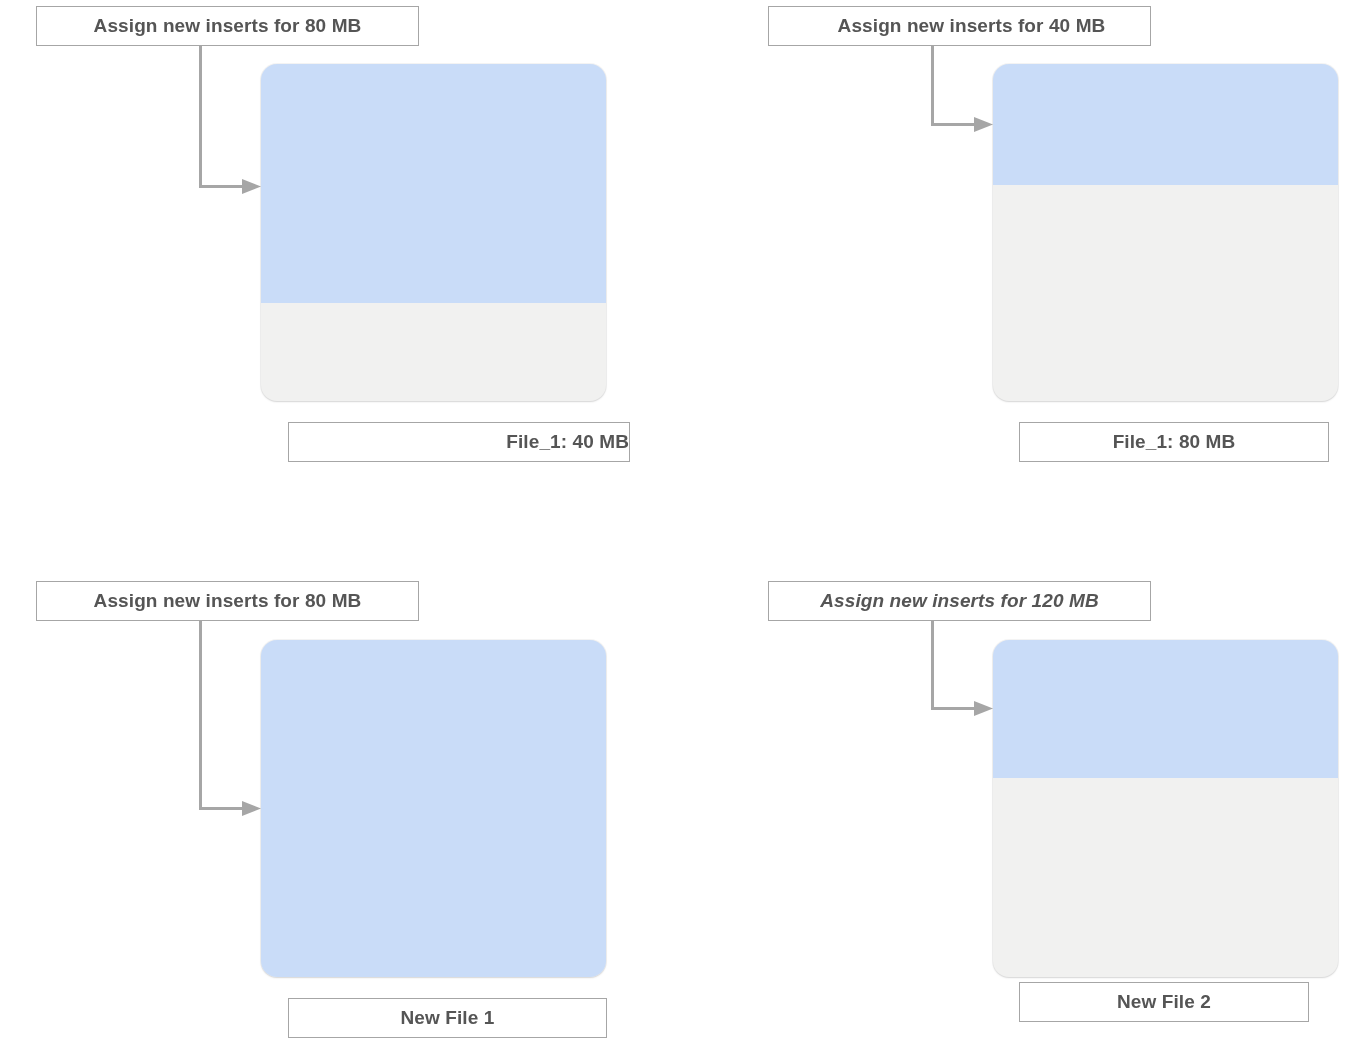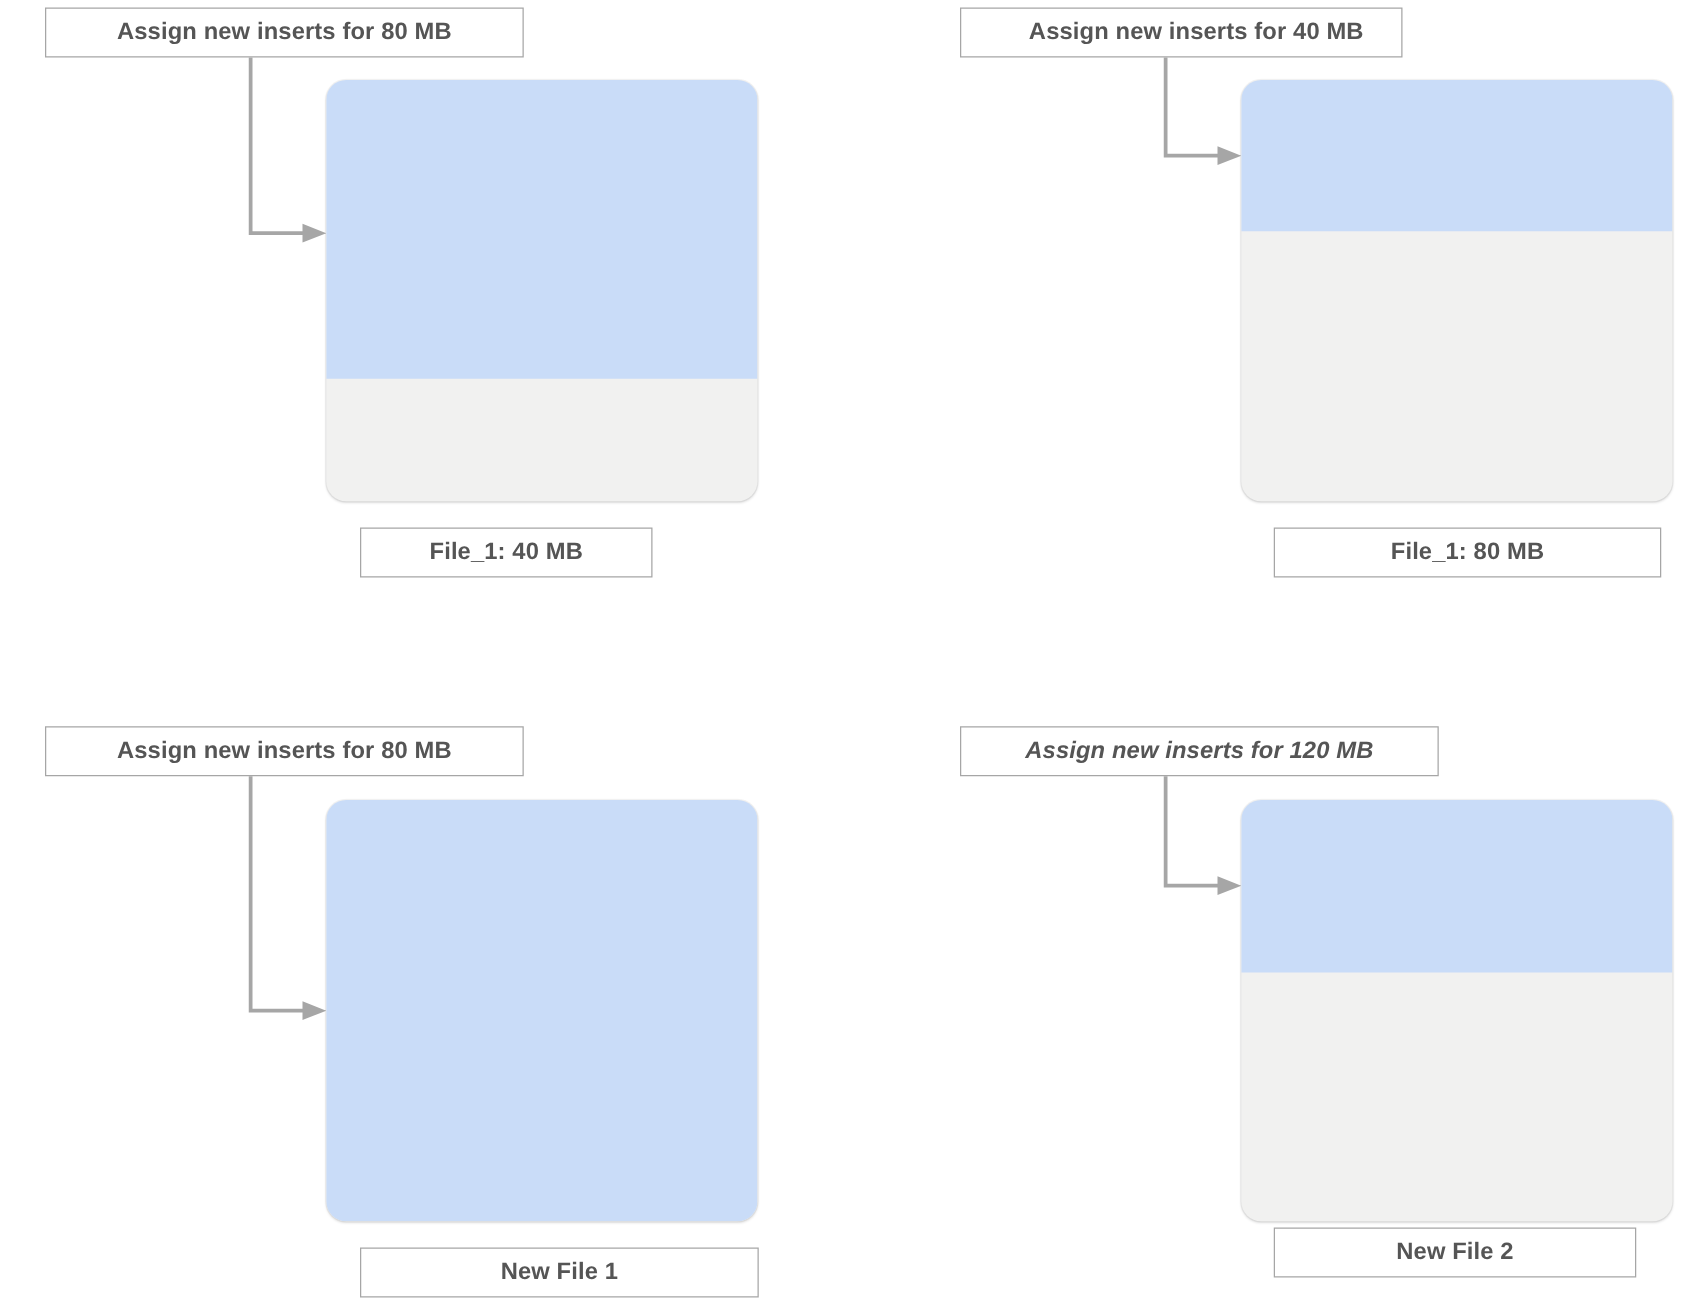--- a/index.html
+++ b/index.html
@@ -99,28 +99,28 @@
 
   <svg class="connector" style="left:0px; top:0px;" width="300" height="220" viewBox="0 0 300 220">
     <path d="M 200.5 46 L 200.5 186.5 L 243 186.5"></path>
     <polygon points="242,179 261,186.5 242,194"></polygon>
   </svg>
 
   <div class="file-block" style="left: 261px; top: 64px; width: 345px; height: 337px; background: rgb(241, 241, 240);">
     <div class="file-fill-used" style="height: 71%; background: rgb(201, 220, 248);"></div>
   </div>
 
-  <div class="caption" style="left:288px; top:422px; width:234px;">
+  <div class="caption" style="left:288px; top:422px; width:342px;justify-content:flex-end;">
     <span>File_1: 40 MB</span>
   </div>
 </div>
 
 <div class="panel">
 
-  <div class="callout" style="left:740px; top:6px; width:354px;padding-left:24px;">
+  <div class="callout" style="left:740px; top:6px; width:383px;padding-left:24px;">
     <span>Assign new inserts for 40 MB</span>
   </div>
 
   <svg class="connector" style="left:0px; top:0px;" width="1060" height="200" viewBox="0 0 1060 200">
     <path d="M 932.5 46 L 932.5 124.5 L 975 124.5"></path>
     <polygon points="974,117 993,124.5 974,132"></polygon>
   </svg>
 
   <div class="file-block" style="left: 993px; top: 64px; width: 345px; height: 337px; background: rgb(241, 241, 240);">
     <div class="file-fill-used" style="height: 36%; background: rgb(201, 220, 248);"></div>

